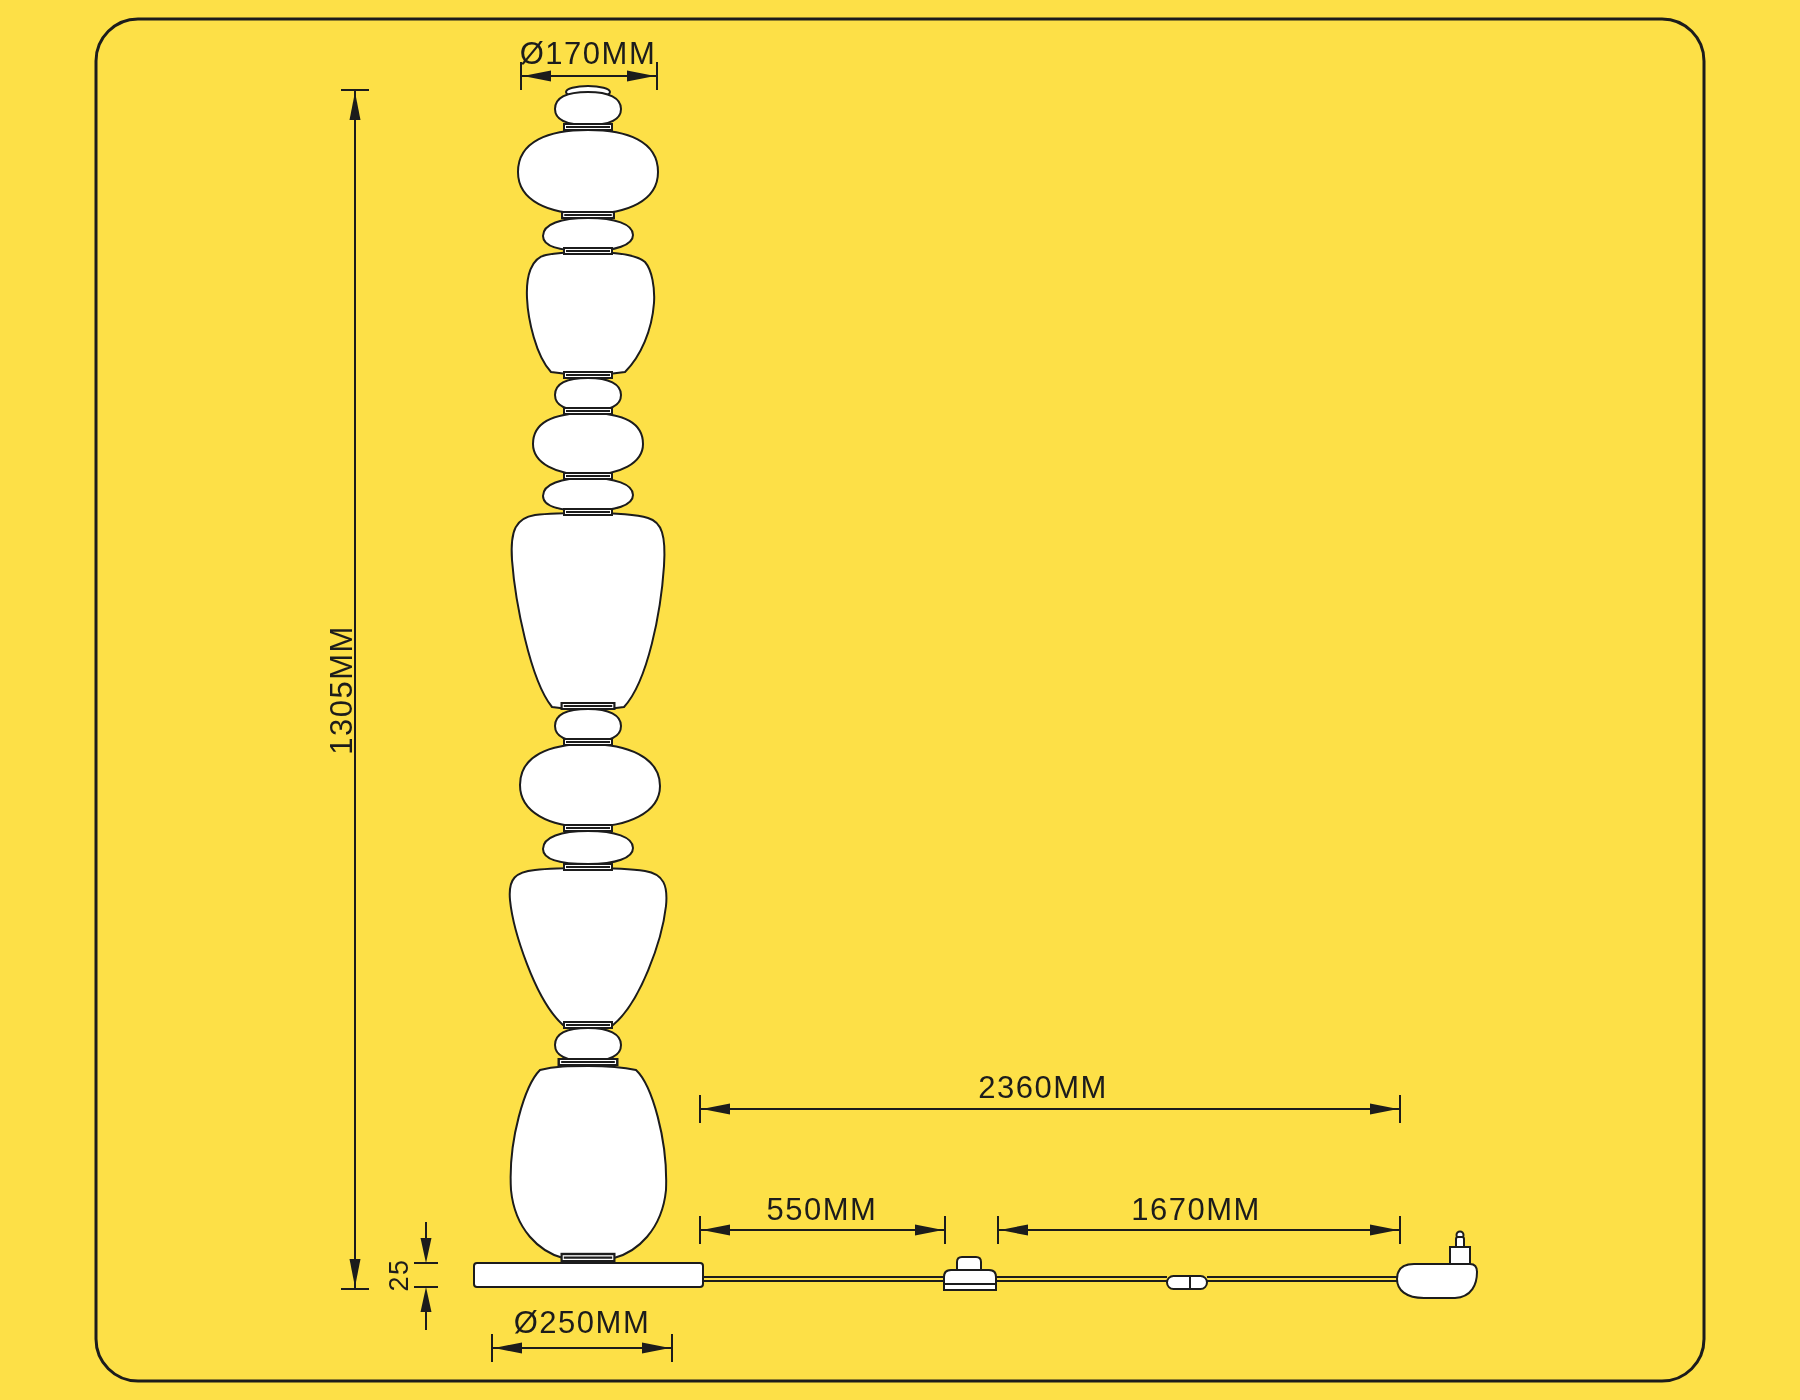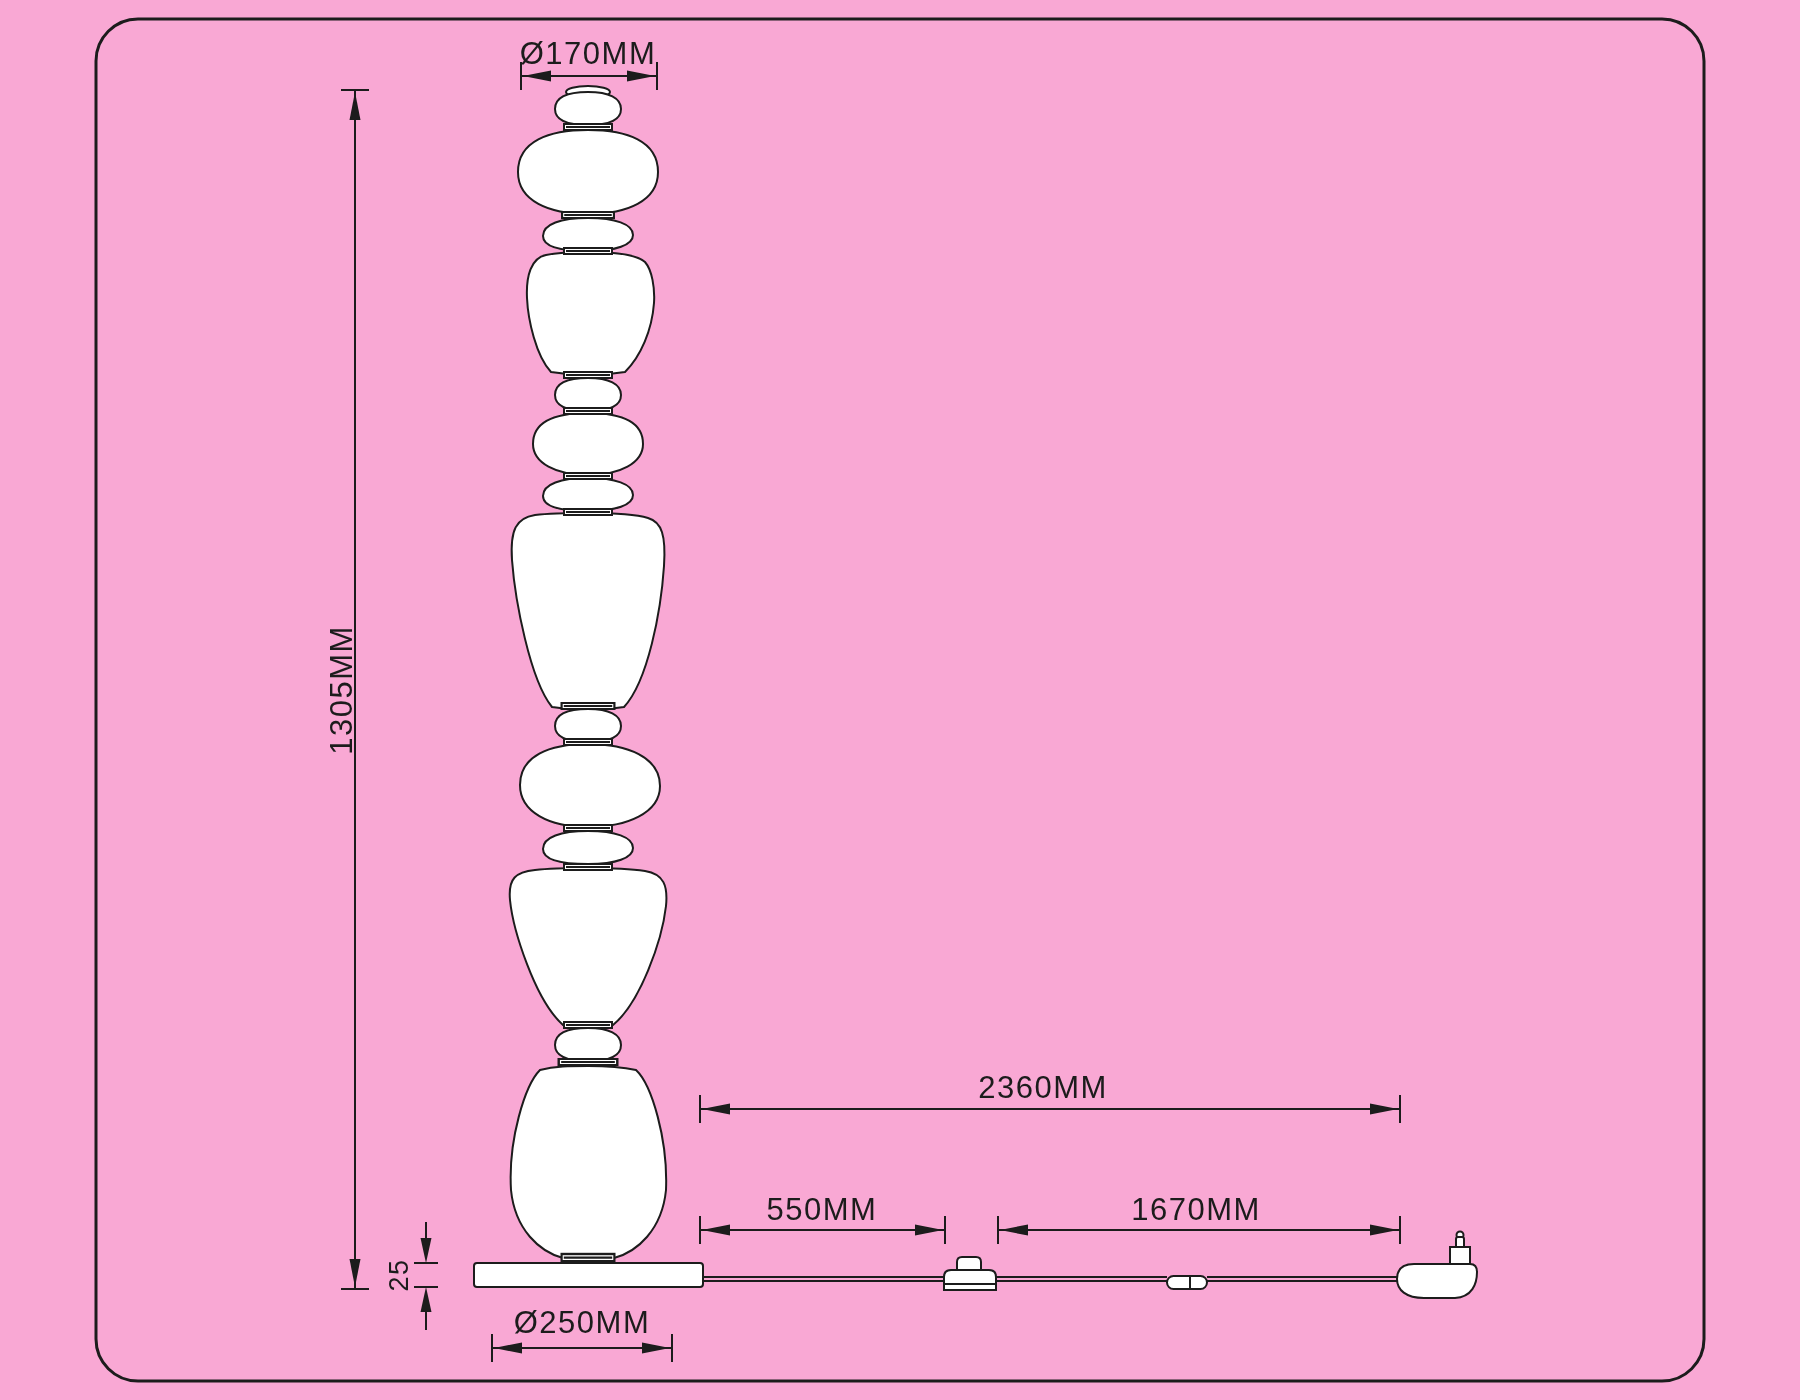--- a/index.html
+++ b/index.html
@@ -1,16 +1,16 @@
 <!DOCTYPE html>
 <html><head>
 <meta charset="utf-8">
 <style>
   html,body{margin:0;padding:0;background:#ffffff;}
-  .stage{position:relative;width:1800px;height:1400px;background:#f9a8d4;overflow:hidden;
+  .stage{position:relative;width:1800px;height:1400px;background:#fde047;overflow:hidden;
          font-family:"Liberation Sans", sans-serif;}
   svg text{font-family:"Liberation Sans", sans-serif;fill:#1c1c1c;letter-spacing:1.5px;}
   .dimtxt{font-size:31px;}
   .dimtxt-sm{font-size:27px;}
 </style>
 </head>
 <body>
 
 <div class="stage">
 <svg width="1800" height="1400" viewBox="0 0 1800 1400" fill="none" stroke="#1c1c1c" stroke-width="2">

